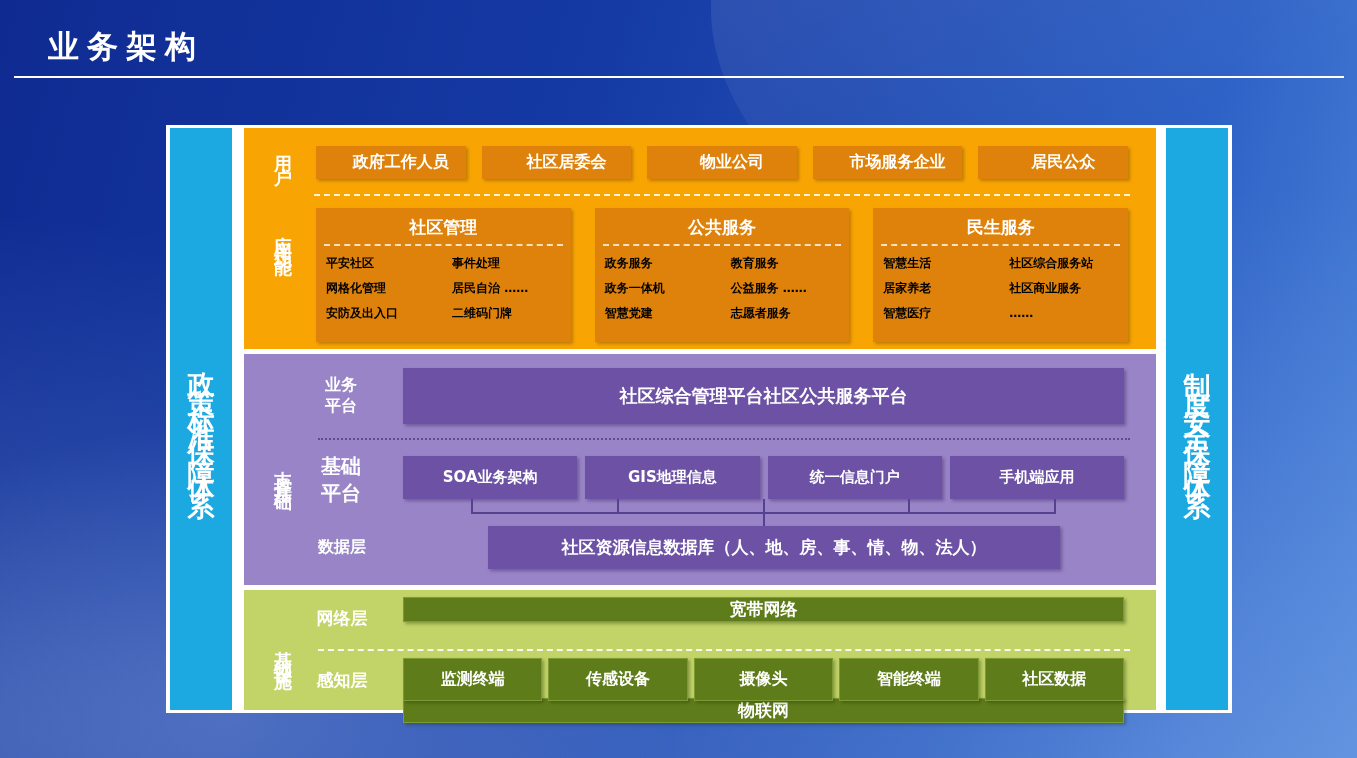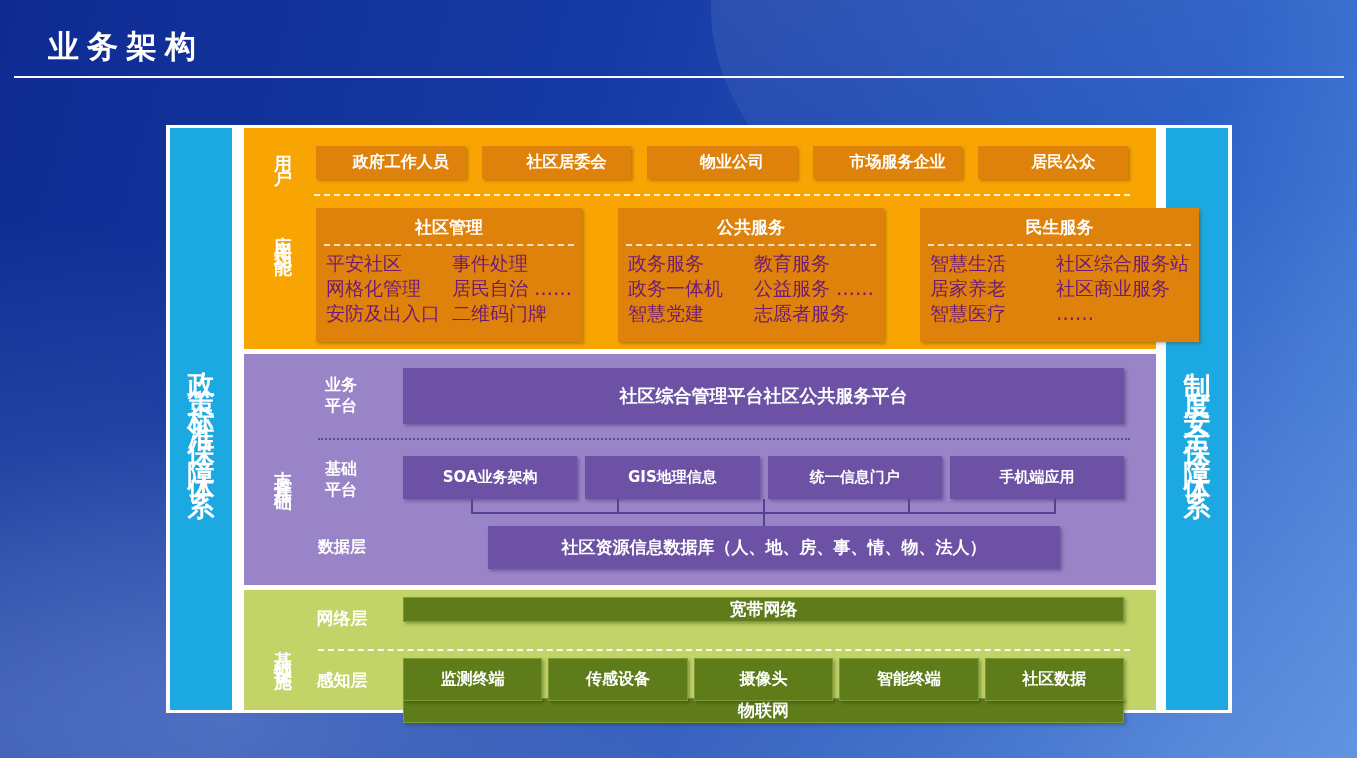--- a/index.html
+++ b/index.html
@@ -62,39 +62,39 @@
   .obox {
     background:#DF820B; color:#fff; font-weight:bold; font-size:16px;
     display:flex; align-items:center; justify-content:center;
     box-shadow:2px 2px 3px rgba(90,50,0,0.35); white-space:nowrap;padding-left:20px;
   }
   .user-row .obox { flex:1; }
 
   .hdash { position:absolute; border-top:2px dashed rgba(255,255,255,0.85); }
   .dash-users { left:70px; right:26px; top:66px; }
 
-  .groups-row { position:absolute; left:72px; right:28px; top:80px; height:134px; display:flex; gap:36px; }
+  .groups-row { position:absolute; left:72px; right:28px; top:80px; height:134px; display:flex; gap:24px; }
   .app-group {
     flex:1; background:#DF820B; box-shadow:2px 2px 3px rgba(90,50,0,0.35);
     display:flex; flex-direction:column; padding:4px 0 6px;
   }
   .group-title { color:#fff; font-weight:bold; font-size:17px; text-align:center; padding:4px 0 2px; }
   .group-dash { border-top:2px dashed rgba(255,255,255,0.75); margin:3px 8px 5px; }
   .group-cols { display:flex; padding:0 10px; gap:10px; }
   .gcol { display:flex; flex-direction:column; }
   .gcol.c1 { width:116px; }
   .gcol.c2 { flex:1; }
-  .gitem { color:#701a75; font-weight:normal; font-size:19px; line-height:25px; white-space:nowrap; }
+  .gitem { color:#000000; font-weight:bold; font-size:12px; line-height:25px; white-space:nowrap; }
 
   .row-label {
     position:absolute; color:#fff; font-weight:bold; text-align:center;
     display:flex; align-items:center; justify-content:center;
   }
   .bp-label   { left:74px; top:16px;  width:46px; height:52px; font-size:16px; }
-  .base-label { left:74px; top:100px; width:46px; height:52px; font-size:16px; }
+  .base-label { left:74px; top:100px; width:46px; height:52px; font-size:20px; }
   .data-label { left:70px; top:182px; width:56px; height:22px; font-size:16px; }
   .net-label  { left:70px; top:16px;  width:56px; height:24px; font-size:17px; }
   .per-label  { left:70px; top:78px;  width:56px; height:24px; font-size:17px; }
 
   .pbox {
     background:#6C51A4; color:#fff; font-weight:bold;
     display:flex; align-items:center; justify-content:center;
     box-shadow:2px 2px 3px rgba(40,20,80,0.35); white-space:nowrap;
   }
   .bp-box {

